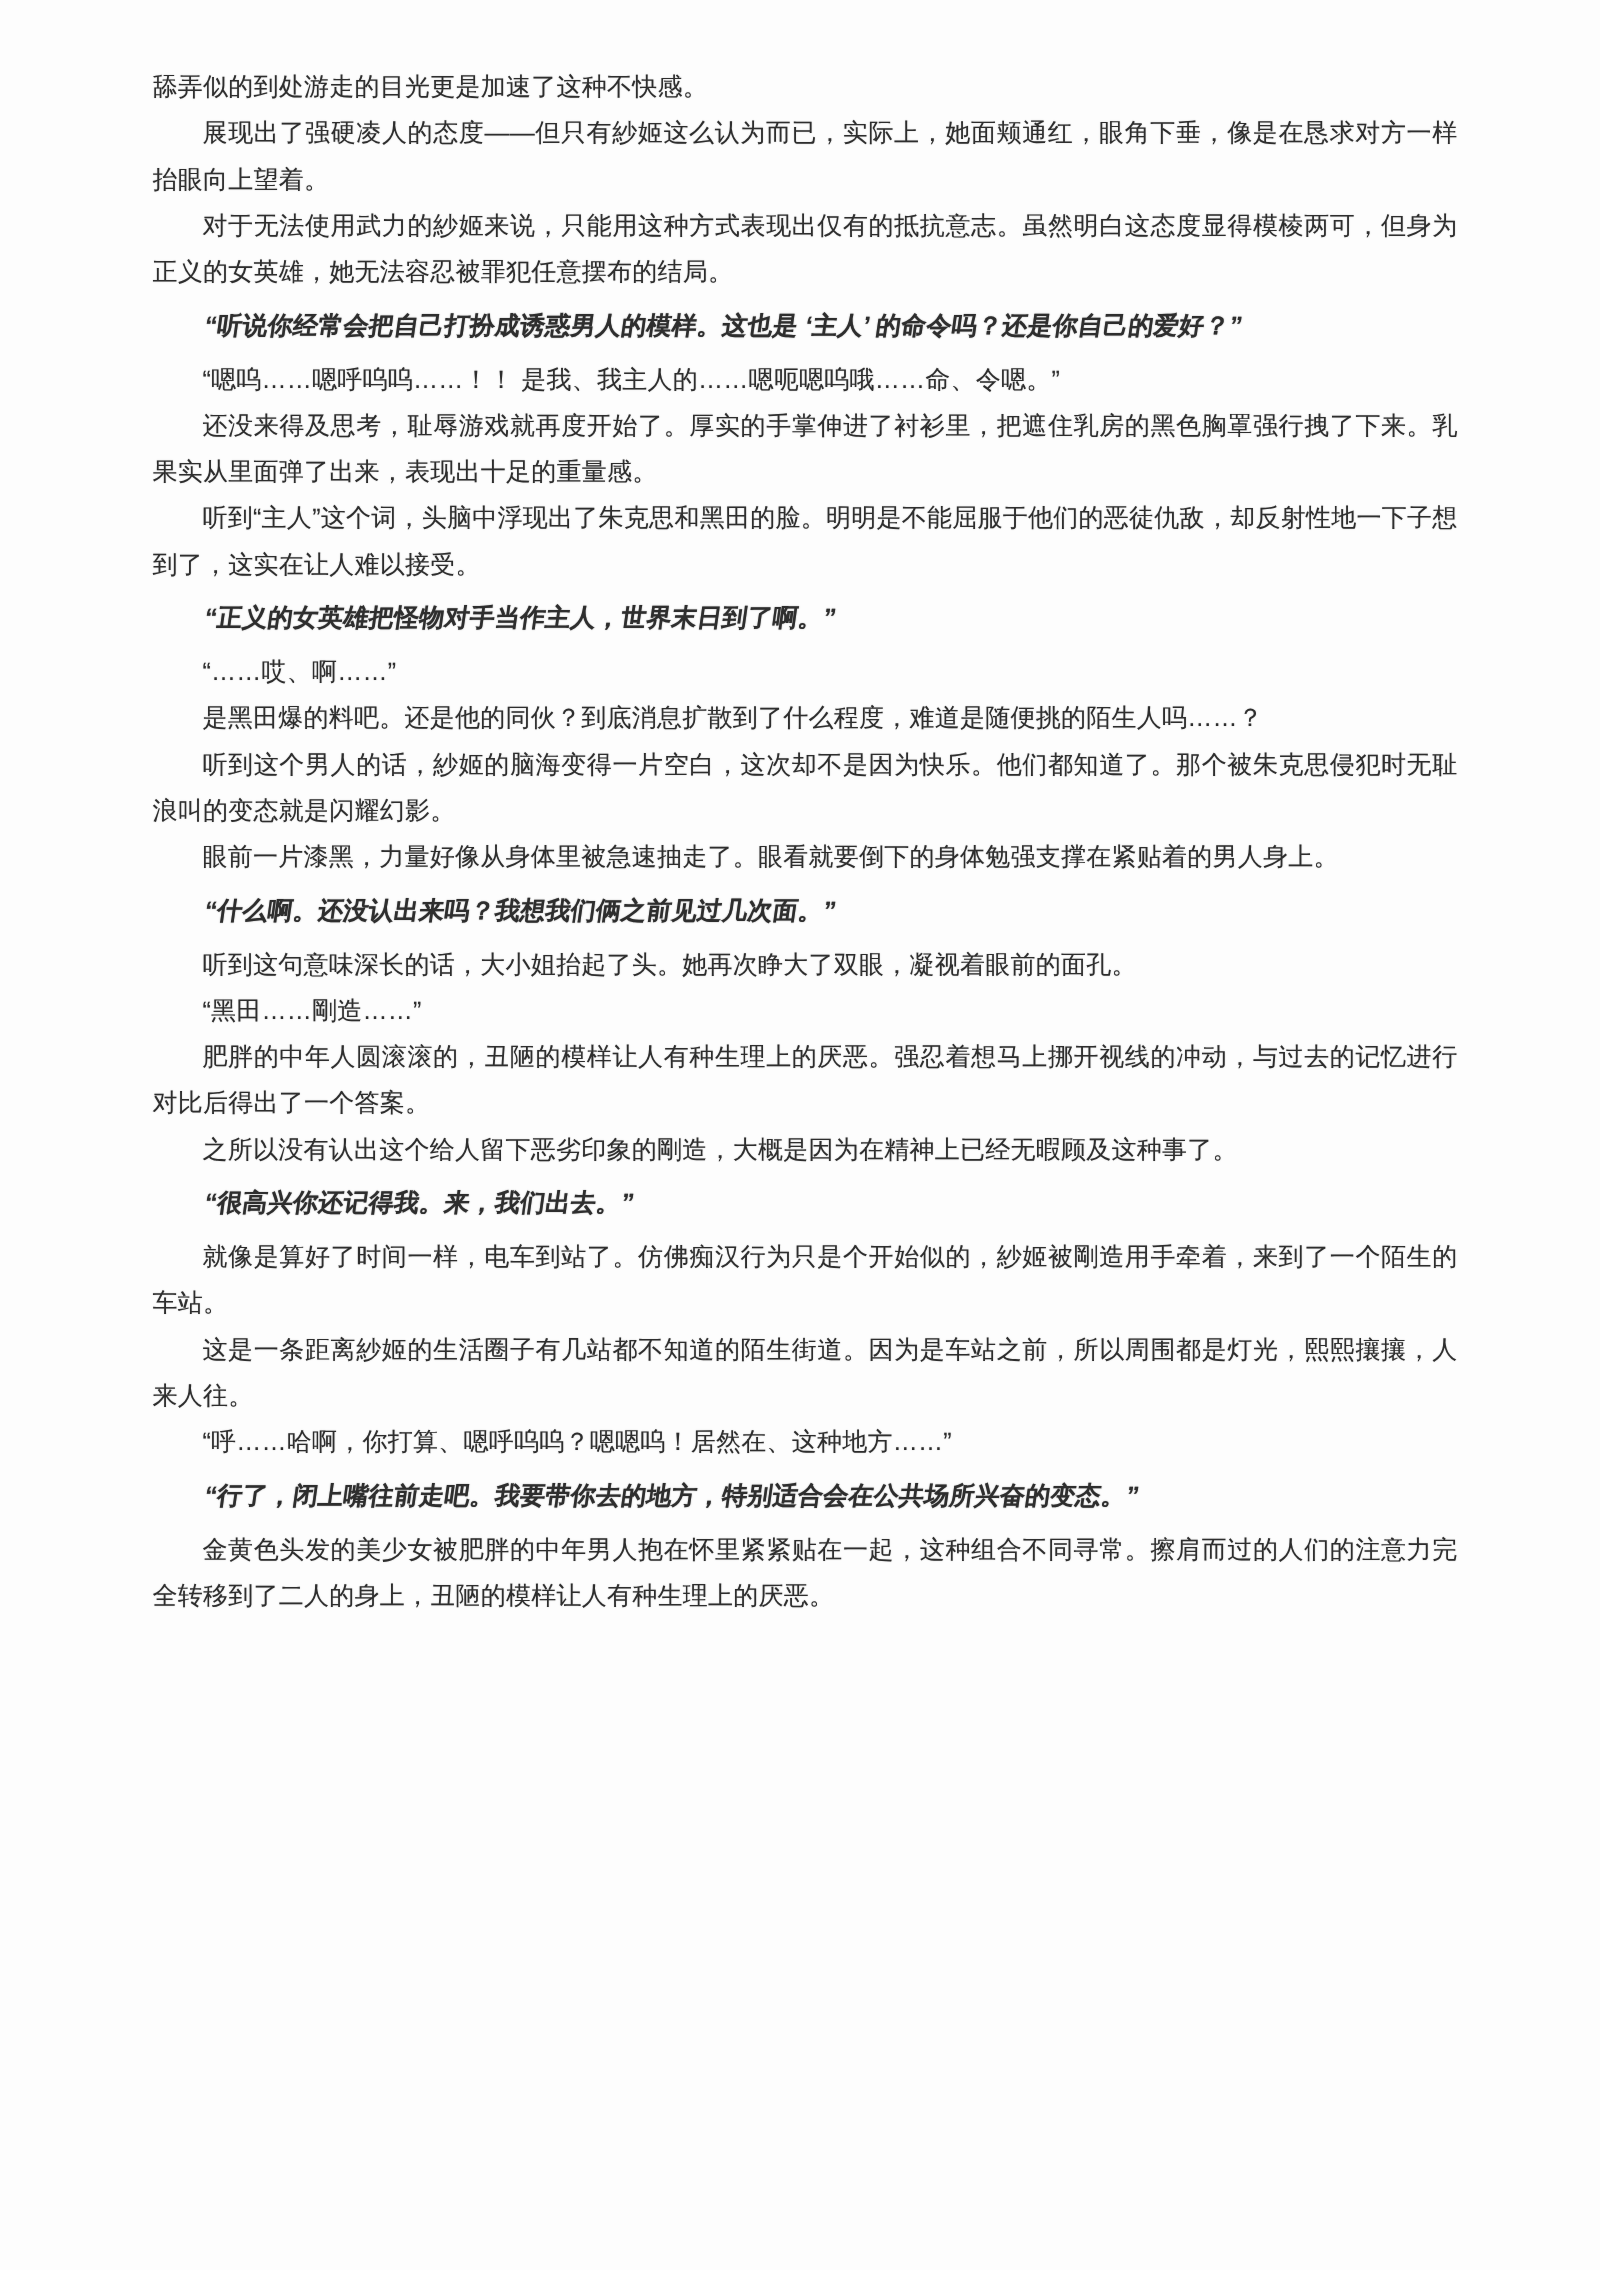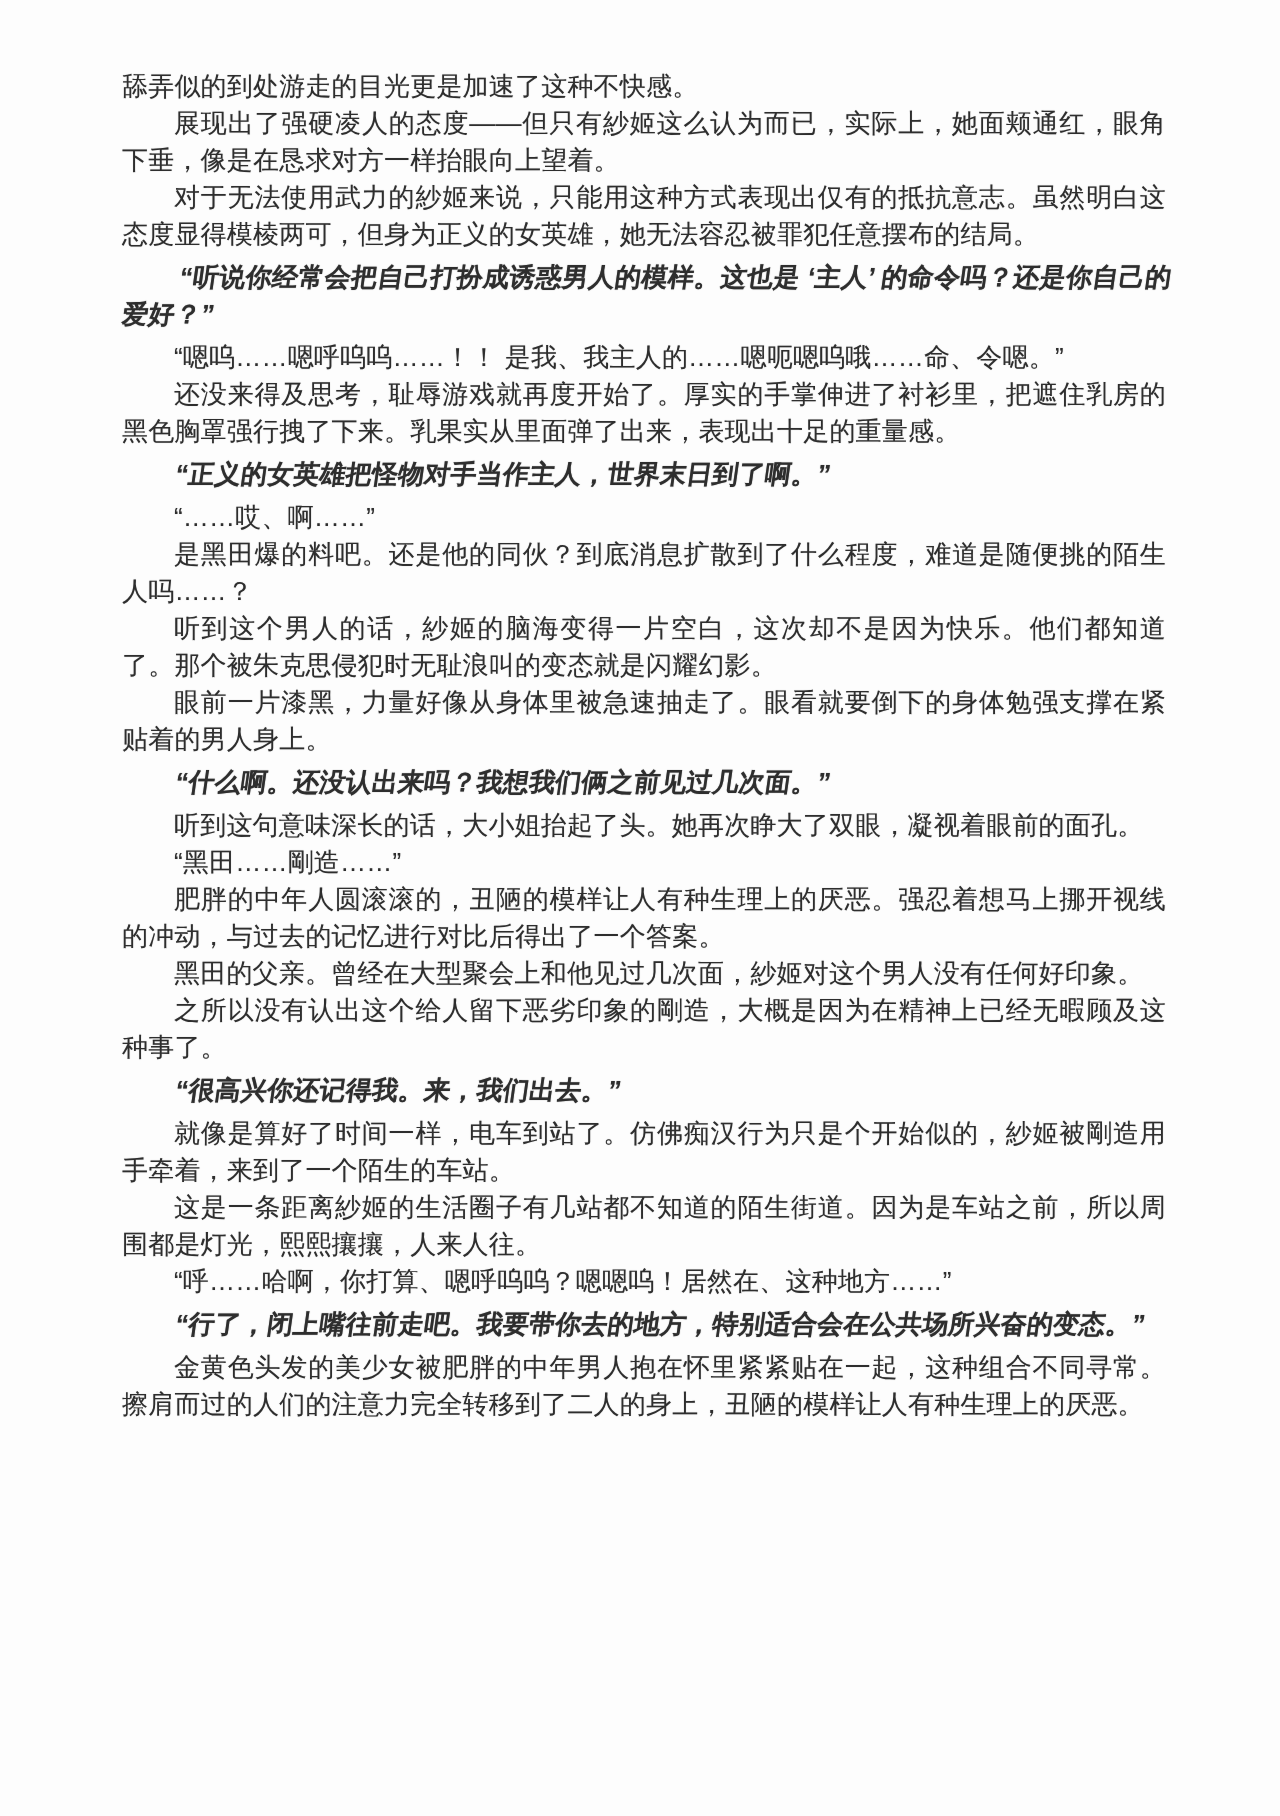--- a/index.html
+++ b/index.html
@@ -15,25 +15,25 @@
   }
   .page {
     position: absolute;
     top: 0; left: 0;
     width: 1280px;
     height: 1816px;
     background: #fdfdfd;
   }
   .text-block {
     position: absolute;
-    top: 68px;
+    top: 52px;
     left: 122px;
     width: 1044px;
     color: #2e2e2e;
-    font-size: 26px;
+    font-size: 20px;
     line-height: 37px;
     text-align: justify;
     text-justify: inter-ideograph;
     letter-spacing: 0.2px;
     text-shadow: 0 0 1px rgba(40,40,40,0.35);
   }
   .text-block p {
     margin: 0;
     padding: 0;
     text-indent: 2em;
@@ -53,30 +53,30 @@
 <body>
 
 <div class="page">
   <div class="text-block">
     <p class="no-indent">舔弄似的到处游走的目光更是加速了这种不快感。</p>
     <p>展现出了强硬凌人的态度——但只有紗姬这么认为而已，实际上，她面颊通红，眼角下垂，像是在恳求对方一样抬眼向上望着。</p>
     <p>对于无法使用武力的紗姬来说，只能用这种方式表现出仅有的抵抗意志。虽然明白这态度显得模棱两可，但身为正义的女英雄，她无法容忍被罪犯任意摆布的结局。</p>
     <p class="emph">“听说你经常会把自己打扮成诱惑男人的模样。这也是 ‘主人’ 的命令吗？还是你自己的爱好？”</p>
     <p>“嗯呜……嗯呼呜呜……！！ 是我、我主人的……嗯呃嗯呜哦……命、令嗯。”</p>
     <p>还没来得及思考，耻辱游戏就再度开始了。厚实的手掌伸进了衬衫里，把遮住乳房的黑色胸罩强行拽了下来。乳果实从里面弹了出来，表现出十足的重量感。</p>
+    <p>听到“主人”这个词，头脑中浮现出了朱克思和黑田的脸。明明是不能屈服于他们的恶徒仇敌，却反射性地一下子想到了，这实在让人难以接受。</p>
     <p class="emph">“正义的女英雄把怪物对手当作主人，世界末日到了啊。”</p>
     <p>“……哎、啊……”</p>
     <p>是黑田爆的料吧。还是他的同伙？到底消息扩散到了什么程度，难道是随便挑的陌生人吗……？</p>
     <p>听到这个男人的话，紗姬的脑海变得一片空白，这次却不是因为快乐。他们都知道了。那个被朱克思侵犯时无耻浪叫的变态就是闪耀幻影。</p>
     <p>眼前一片漆黑，力量好像从身体里被急速抽走了。眼看就要倒下的身体勉强支撑在紧贴着的男人身上。</p>
     <p class="emph">“什么啊。还没认出来吗？我想我们俩之前见过几次面。”</p>
     <p>听到这句意味深长的话，大小姐抬起了头。她再次睁大了双眼，凝视着眼前的面孔。</p>
     <p>“黑田……剛造……”</p>
     <p>肥胖的中年人圆滚滚的，丑陋的模样让人有种生理上的厌恶。强忍着想马上挪开视线的冲动，与过去的记忆进行对比后得出了一个答案。</p>
-    <p>黑田的父亲。曾经在大型聚会上和他见过几次面，紗姬对这个男人没有任何好印象。</p>
     <p>之所以没有认出这个给人留下恶劣印象的剛造，大概是因为在精神上已经无暇顾及这种事了。</p>
     <p class="emph">“很高兴你还记得我。来，我们出去。”</p>
     <p>就像是算好了时间一样，电车到站了。仿佛痴汉行为只是个开始似的，紗姬被剛造用手牵着，来到了一个陌生的车站。</p>
     <p>这是一条距离紗姬的生活圈子有几站都不知道的陌生街道。因为是车站之前，所以周围都是灯光，熙熙攘攘，人来人往。</p>
     <p>“呼……哈啊，你打算、嗯呼呜呜？嗯嗯呜！居然在、这种地方……”</p>
     <p class="emph">“行了，闭上嘴往前走吧。我要带你去的地方，特别适合会在公共场所兴奋的变态。”</p>
     <p>金黄色头发的美少女被肥胖的中年男人抱在怀里紧紧贴在一起，这种组合不同寻常。擦肩而过的人们的注意力完全转移到了二人的身上，丑陋的模样让人有种生理上的厌恶。</p>
   </div>
 </div>
 

